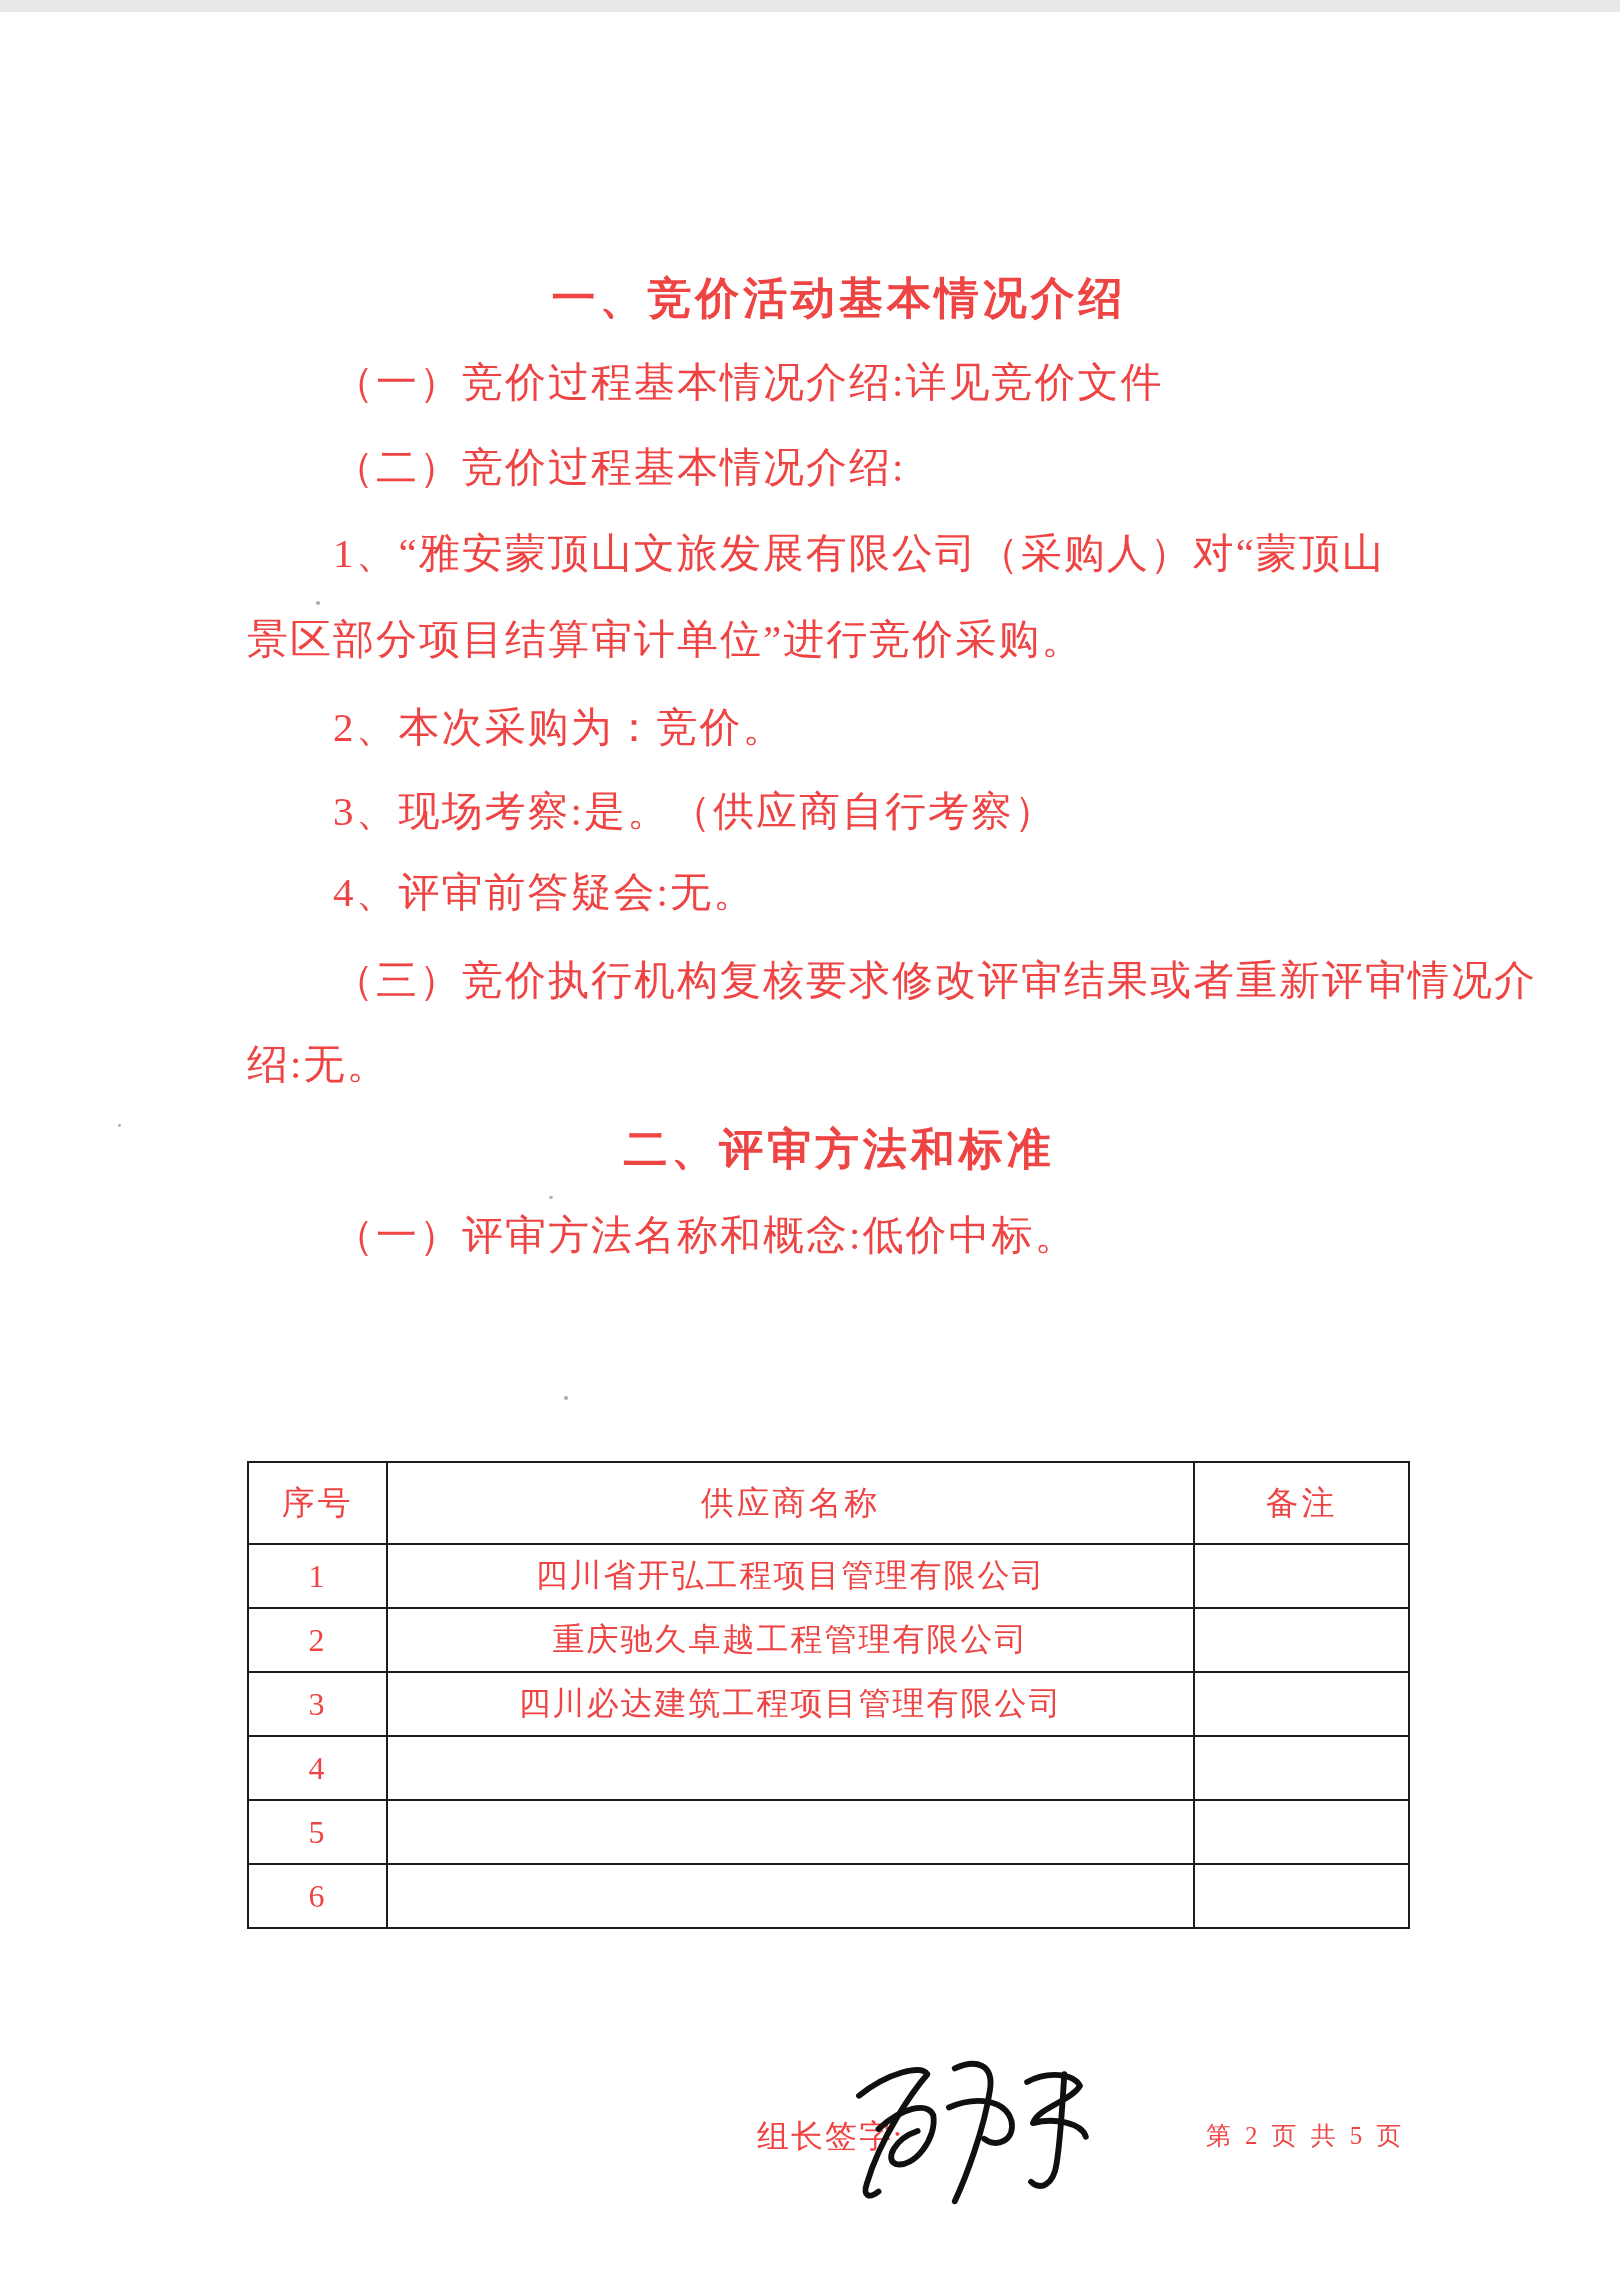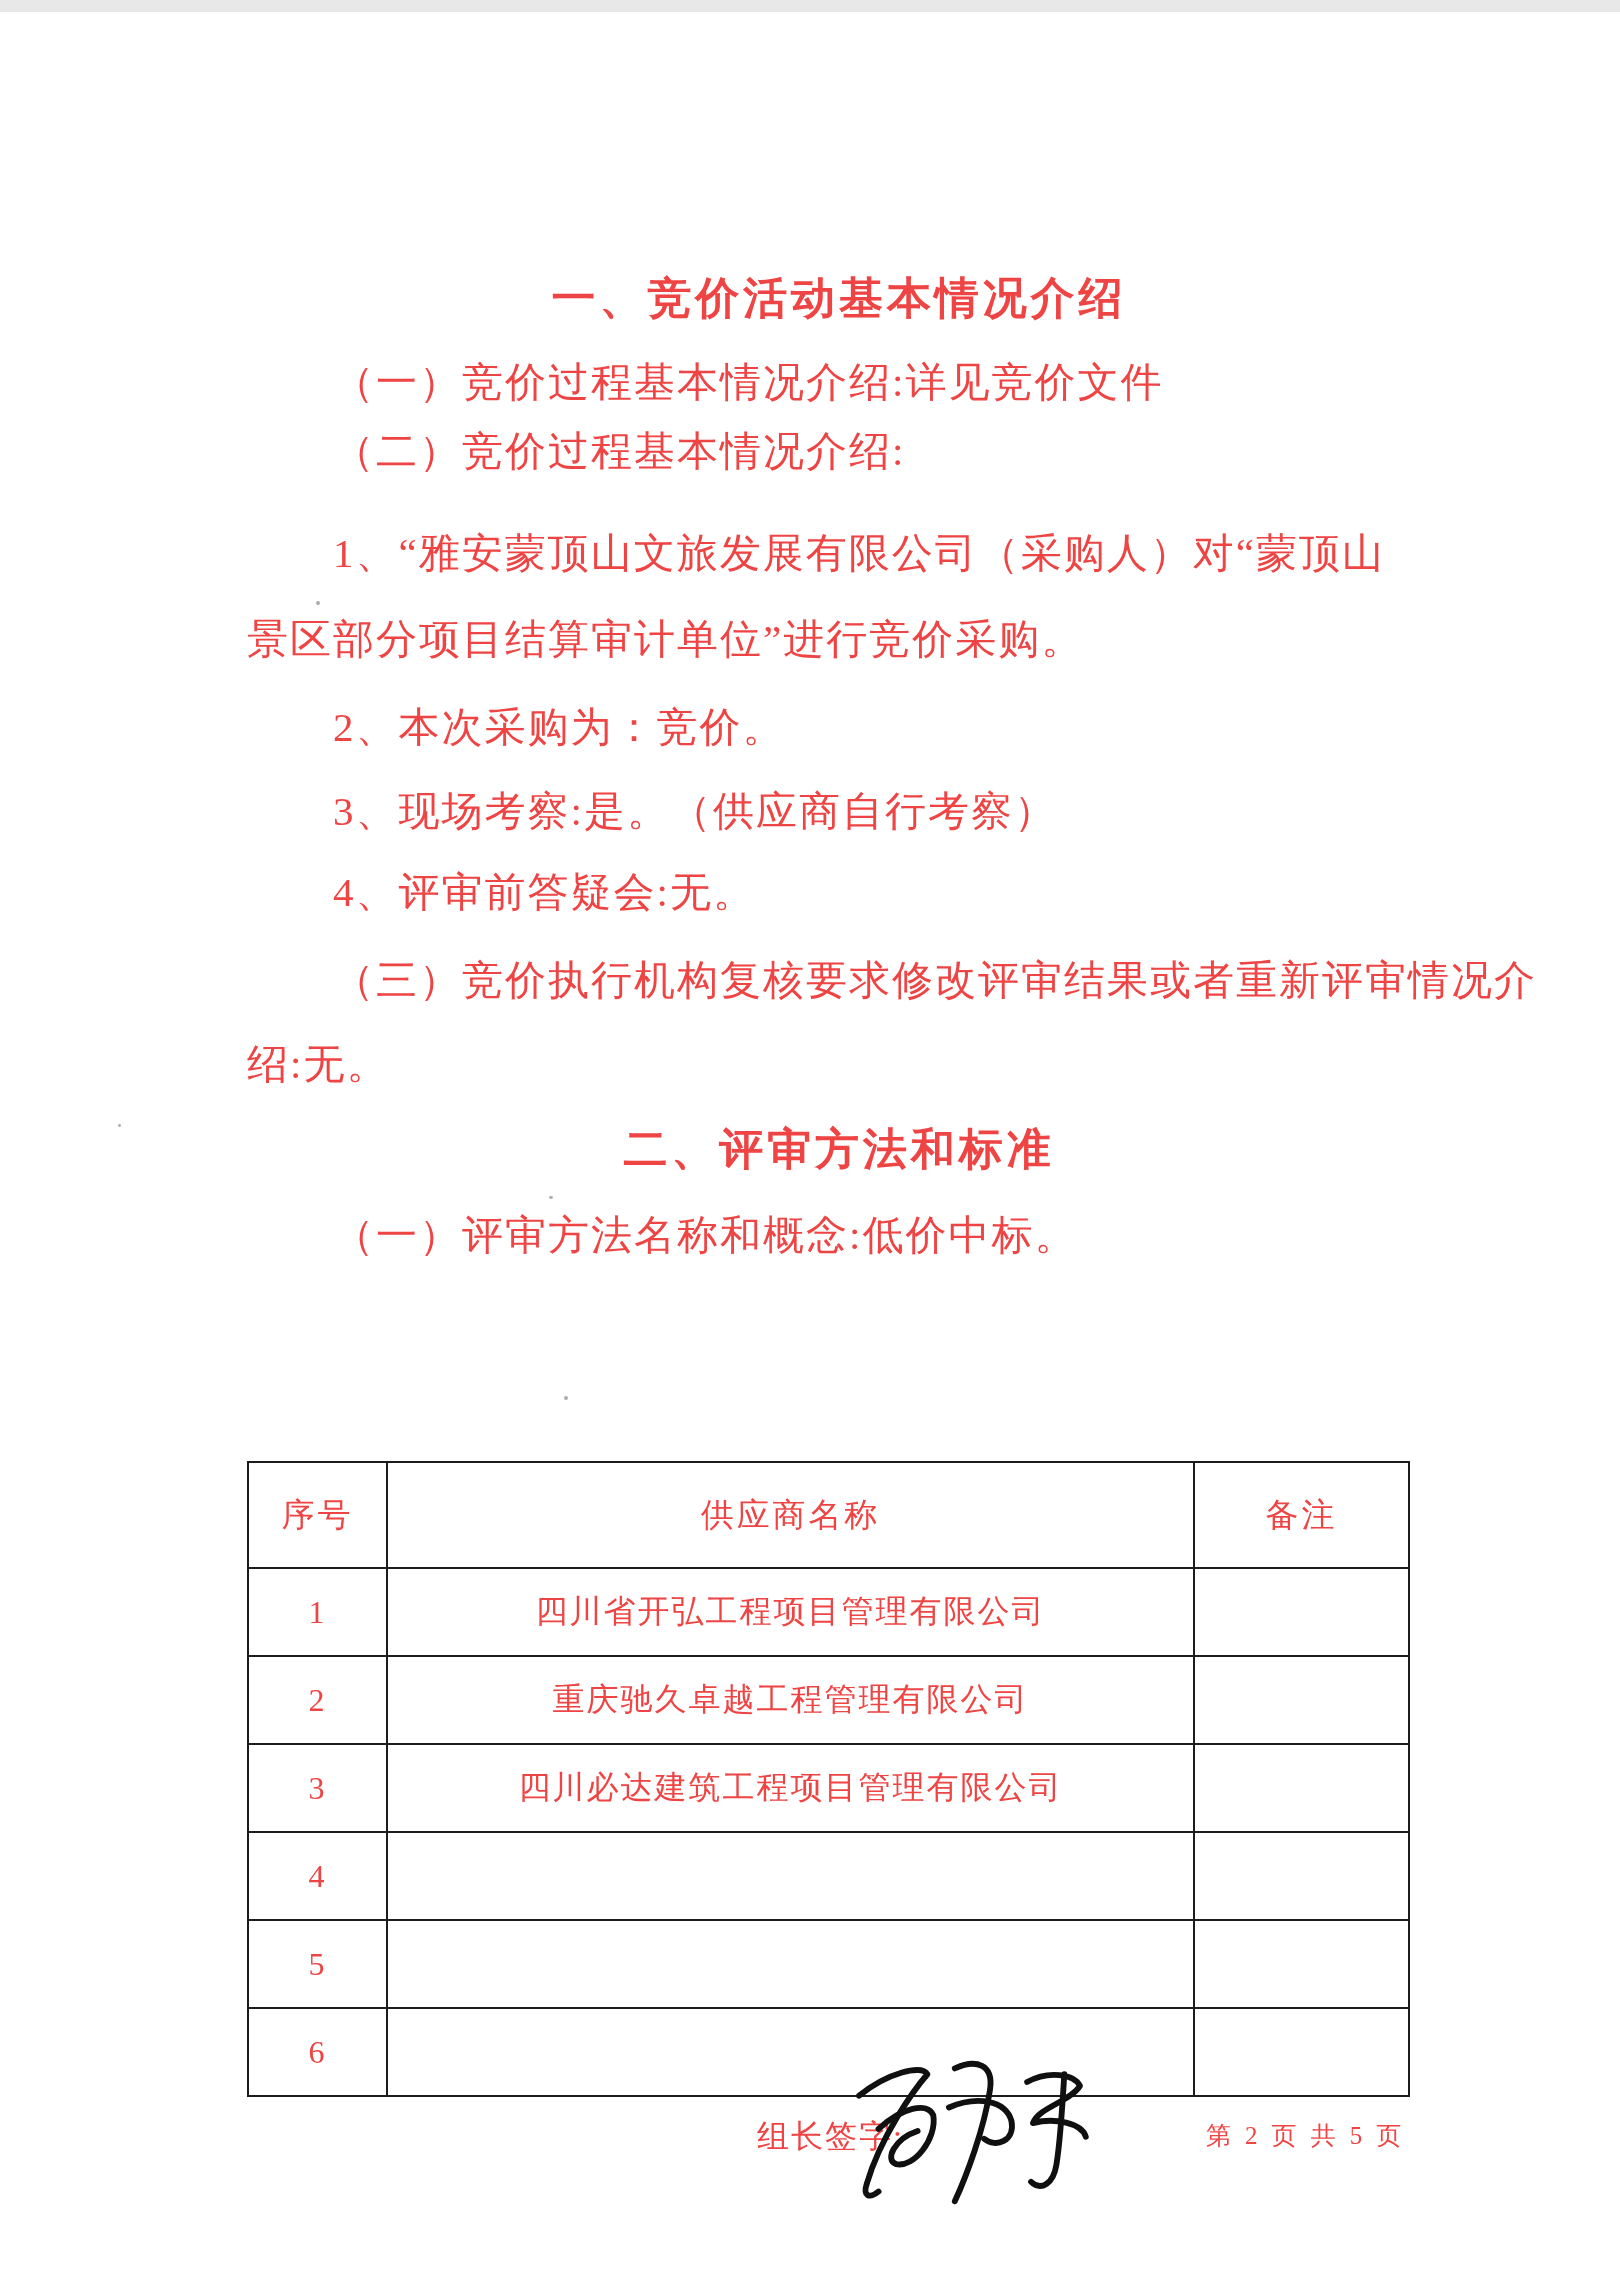--- a/index.html
+++ b/index.html
@@ -31,21 +31,21 @@
     border-collapse:collapse; table-layout:fixed;
     width:1160px;
   }
   table.suppliers th, table.suppliers td {
     border-left:2px solid #1c1c1c;
     border-right:2px solid #1c1c1c;
     border-top:2.9px solid #1c1c1c;
     border-bottom:2.9px solid #1c1c1c;
     text-align:center; vertical-align:middle;
     font-weight:normal;
-    padding:12px;
+    padding:0;
     overflow:hidden;
   }
   table.suppliers th { height:80px; font-size:33px; letter-spacing:2.9px; }
   table.suppliers td { height:62px; font-size:32px; letter-spacing:2px; }
   table.suppliers { border:2.9px solid #1c1c1c; }
 
   .sig-label {
     position:absolute; left:757px; top:2103px;
     font-size:32px; letter-spacing:2px; white-space:nowrap;
   }
@@ -64,21 +64,21 @@
 </style>
 </head>
 <body>
 
 <div class="page">
 
   <div class="h" style="top:257px">一、竞价活动基本情况介绍</div>
 
   <div class="line indent" style="top:343px">（一）竞价过程基本情况介绍:详见竞价文件</div>
 
-  <div class="line indent" style="top:412px">（二）竞价过程基本情况介绍:</div>
+  <div class="line indent" style="top:428px">（二）竞价过程基本情况介绍:</div>
 
   <div class="line indent" style="top:514px">1、“雅安蒙顶山文旅发展有限公司（采购人）对“蒙顶山</div>
 
   <div class="line flush" style="top:600px">景区部分项目结算审计单位”进行竞价采购。</div>
 
   <div class="line indent" style="top:688px">2、本次采购为：竞价。</div>
 
   <div class="line indent" style="top:772px">3、现场考察:是。（供应商自行考察）</div>
 
   <div class="line indent" style="top:853px">4、评审前答疑会:无。</div>

